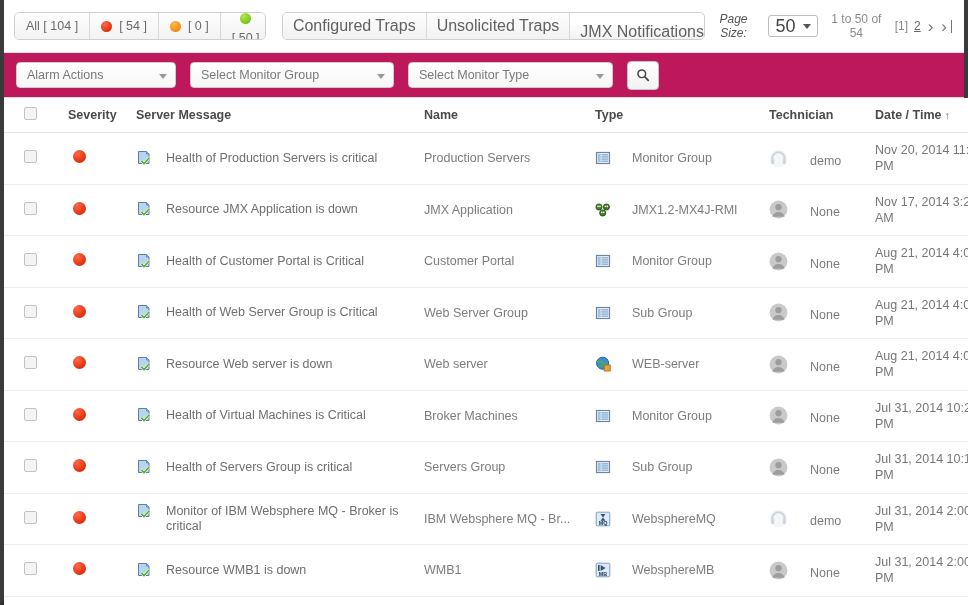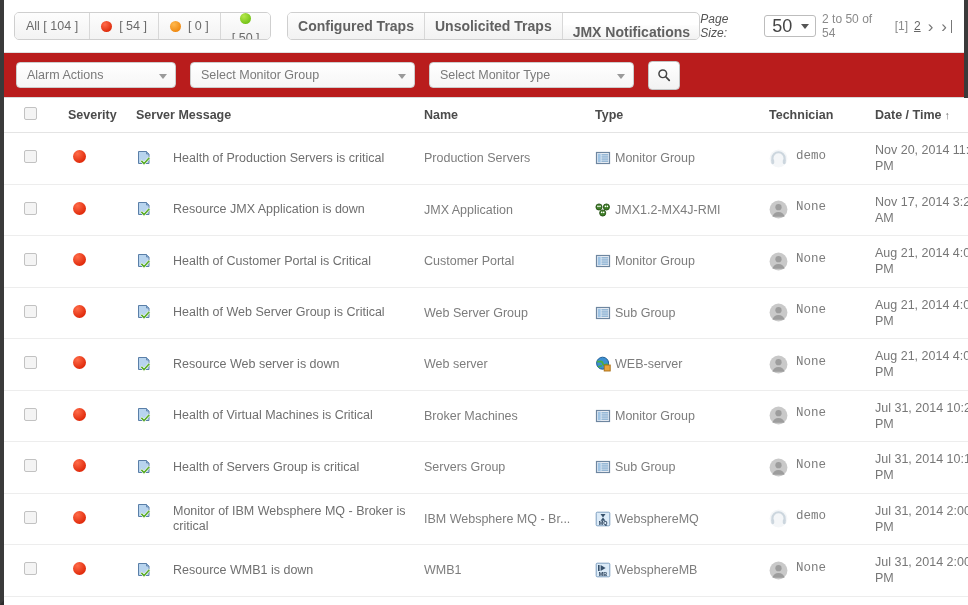--- a/index.html
+++ b/index.html
@@ -24,20 +24,21 @@
   }
 
   
   .topbar {
     display: flex;
     align-items: center;
     height: 52px;
     padding: 0 8px 0 10px;
     box-sizing: border-box;
     background: #fff;
+    text-align: center;
   }
   .pill-group {
     display: inline-flex;
     align-items: stretch;
     height: 26px;
     border: 1px solid #cfcfcf;
     border-radius: 5px;
     background: #f7f7f7;
     overflow: hidden;
   }
@@ -69,27 +70,26 @@
     height: 26px;
     margin-left: 16px;
     border: 1px solid #cfcfcf;
     border-radius: 5px;
     overflow: hidden;
   }
   .tab-btn {
     display: inline-flex;
     align-items: center;
     padding: 0 10px;
-    font-size: 14px;
+    font-size: 16px;
     color: #616161;
     background: linear-gradient(#fdfdfd, #f2f2f2);
     border-right: 1px solid #d8d8d8;
     cursor: pointer;
     white-space: nowrap;
-    font-weight: bold;
   }
   .tab-btn:last-child { border-right: none; margin-top: 12px; }
 
   .pager {
     margin-left: auto;
     display: inline-flex;
     align-items: center;
     gap: 6px;
     font-size: 12px;
     color: #777;
@@ -131,21 +131,21 @@
   }
 
   
   .filterbar {
     display: flex;
     align-items: center;
     gap: 14px;
     height: 46px;
     padding: 0 12px;
     box-sizing: border-box;
-    background: #b91c1c;
+    background: #be185d;
     border-top: 1px solid #e0e0e0;
     border-bottom: 1px solid #d9d9d9;
     text-align: center;
   }
   .dd {
     position: relative;
     height: 26px;
     border: 1px solid #cccccc;
     border-radius: 4px;
     background: linear-gradient(#ffffff, #f6f6f6);
@@ -160,21 +160,21 @@
   }
   .dd .caret {
     position: absolute; right: 8px; top: 11px;
     width: 0; height: 0;
     border-left: 4px solid transparent;
     border-right: 4px solid transparent;
     border-top: 5px solid #9a9a9a;
   }
   .dd-alarm   { width: 160px; }
   .dd-time    { width: 175px; }
-  .dd-mgroup  { width: 225px; }
+  .dd-mgroup  { width: 204px; }
   .dd-mtype   { width: 205px; }
   .search-btn {
     width: 30px; height: 27px;
     border: 1px solid #c4c4c4;
     border-radius: 4px;
     background: linear-gradient(#ffffff, #f2f2f2);
     display: inline-flex;
     align-items: center; justify-content: center;
     cursor: pointer;
   }
@@ -221,24 +221,24 @@
     cursor: pointer;
     box-sizing: border-box;
   }
   .sev-dot {
     width: 13px; height: 13px;
     border-radius: 50%;
     display: inline-block;
     margin-left: 5px;
     background: radial-gradient(circle at 34% 28%, #ff6b48, #e02b0c 72%);
   }
-  .msg-cell { display: flex; align-items: flex-start; gap: 21px; }
+  .msg-cell { display: flex; align-items: flex-start; gap: 14px; }
   .msg-text { color: #6f6f6f; line-height: 1.25; padding-top: 1px; cursor: pointer; }
-  .type-cell { display: flex; align-items: center; gap: 4px; }
-  .tech-cell { display: flex; align-items: flex-start; gap: 8px; font-family: Liberation Mono, monospace; }
+  .type-cell { display: flex; align-items: center; gap: 21px; }
+  .tech-cell { display: flex; align-items: flex-end; gap: 22px; }
   .date-cell { line-height: 1.3; color: #777; }
   .sort-arrow { font-size: 11px; color: #777; margin-left: 3px; }
 
   svg { display: block; }
   .icon-16 { width: 16px; height: 16px; flex: none; }
   .avatar  { width: 19px; height: 19px; flex: none; }
 </style>
 </head>
 <body>
 
@@ -269,21 +269,21 @@
       <div class="tab-btn">Unsolicited Traps</div>
       <div class="tab-btn">JMX Notifications</div>
     </div>
 
     <div class="pager">
       <span class="pager-label">Page Size:</span>
       <span class="page-size-select">
         <span>50</span>
         <span class="caret"></span>
       </span>
-      <span class="range-text">2 to 50 of 54</span>
+      <span class="range-text">1 to 50 of 54</span>
       <span class="pg-cur">[1]</span>
       <span class="pg-link">2</span>
       <span class="pg-arrow">›</span>
       <span class="pg-arrow pg-last">›</span>
     </div>
   </div>
 
   <div class="filterbar">
     <div class="dd dd-alarm">
       <span>Alarm Actions</span>

